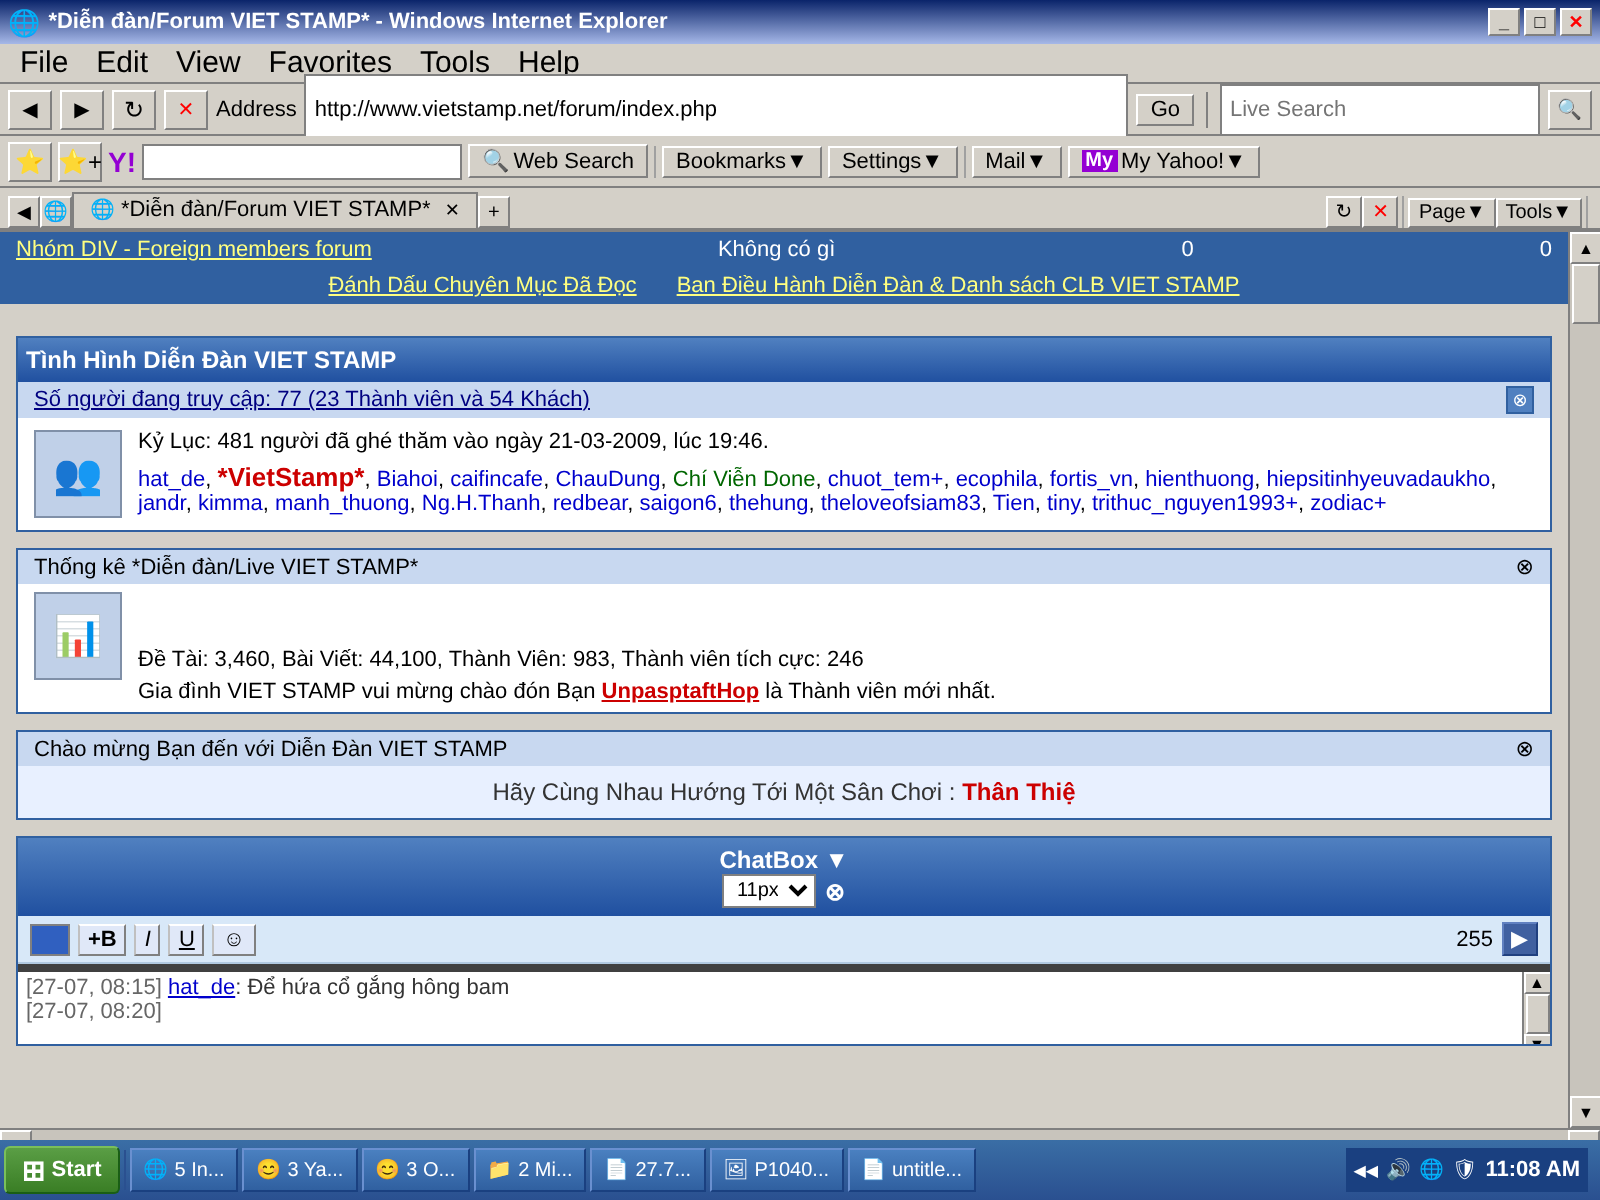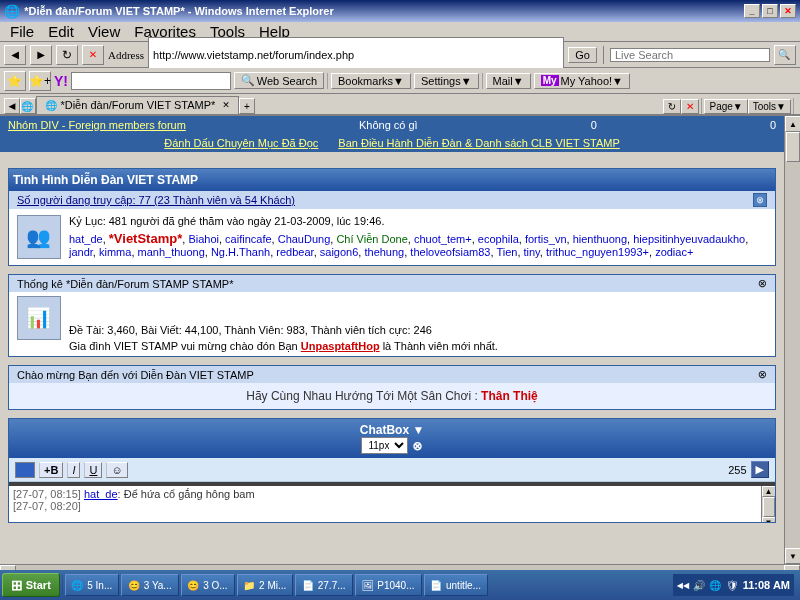--- a/index.html
+++ b/index.html
@@ -74,21 +74,21 @@
     .go-btn {
       padding: 1px 6px;
       background: #d4d0c8;
       border: 1px solid;
       border-color: #fff #808080 #808080 #fff;
       font-size: 11px;
       cursor: pointer;
     }
     .search-box {
       width: 160px;
-      height: 14px;
+      height: 26px;
       border: 1px solid #808080;
       background: white;
       padding: 0 4px;
       font-size: 11px;
     }
     .toolbar-btn {
       padding: 1px 6px;
       background: #d4d0c8;
       border: 1px solid;
       border-color: #fff #808080 #808080 #fff;
@@ -460,21 +460,21 @@
     <span class="menu-item">Favorites</span>
     <span class="menu-item">Tools</span>
     <span class="menu-item">Help</span>
   </div>
 
   <div class="address-bar">
     <div class="nav-btn">◀</div>
     <div class="nav-btn">▶</div>
     <div class="nav-btn" style="font-size:12px;">↻</div>
     <div class="nav-btn" style="color:red;">✕</div>
-    <span style="font-size:11px;font-family:Liberation Serif, serif;">Address</span>
+    <span style="font-size:11px;">Address</span>
     <input class="address-input" type="text" value="http://www.vietstamp.net/forum/index.php" style="">
     <div class="go-btn">Go</div>
     <div style="width:1px;height:18px;background:#808080;margin:0 2px;"></div>
     <input class="search-box" type="text" placeholder="Live Search" style="">
     <div class="nav-btn">🔍</div>
   </div>
 
   <div class="toolbar-yahoo">
     <div class="nav-btn" style="font-size:12px;">⭐</div>
     <div class="nav-btn" style="font-size:12px;">⭐+</div>
@@ -574,21 +574,21 @@
                 <a href="#" class="blue-link">trithuc_nguyen1993+</a>, 
                 <a href="#" class="blue-link">zodiac+</a>
               </div>
             </div>
           </div>
         </div>
       </div>
 
       <div class="section-container">
         <div class="stats-row">
-          <span>Thống kê *Diễn đàn/Forum STAMP STAMP*</span>
+          <span>Thống kê *Diễn đàn/Live VIET STAMP*</span>
           <div class="collapse-btn2">⊗</div>
         </div>
         <div class="stats-content">
           <div style="display:flex;align-items:flex-start;gap:8px;">
             <div style="width:44px;height:44px;background:#c0d0e8;border:1px solid #8090a8;display:flex;align-items:center;justify-content:center;flex-shrink:0;">
               <span style="font-size:20px;">📊</span>
             </div>
             <div>
               <div style="margin-bottom:4px;margin-top:28px;">
                 <span>Đề Tài: 3,460, Bài Viết: 44,100, Thành Viên: 983, Thành viên tích cực: 246</span>

